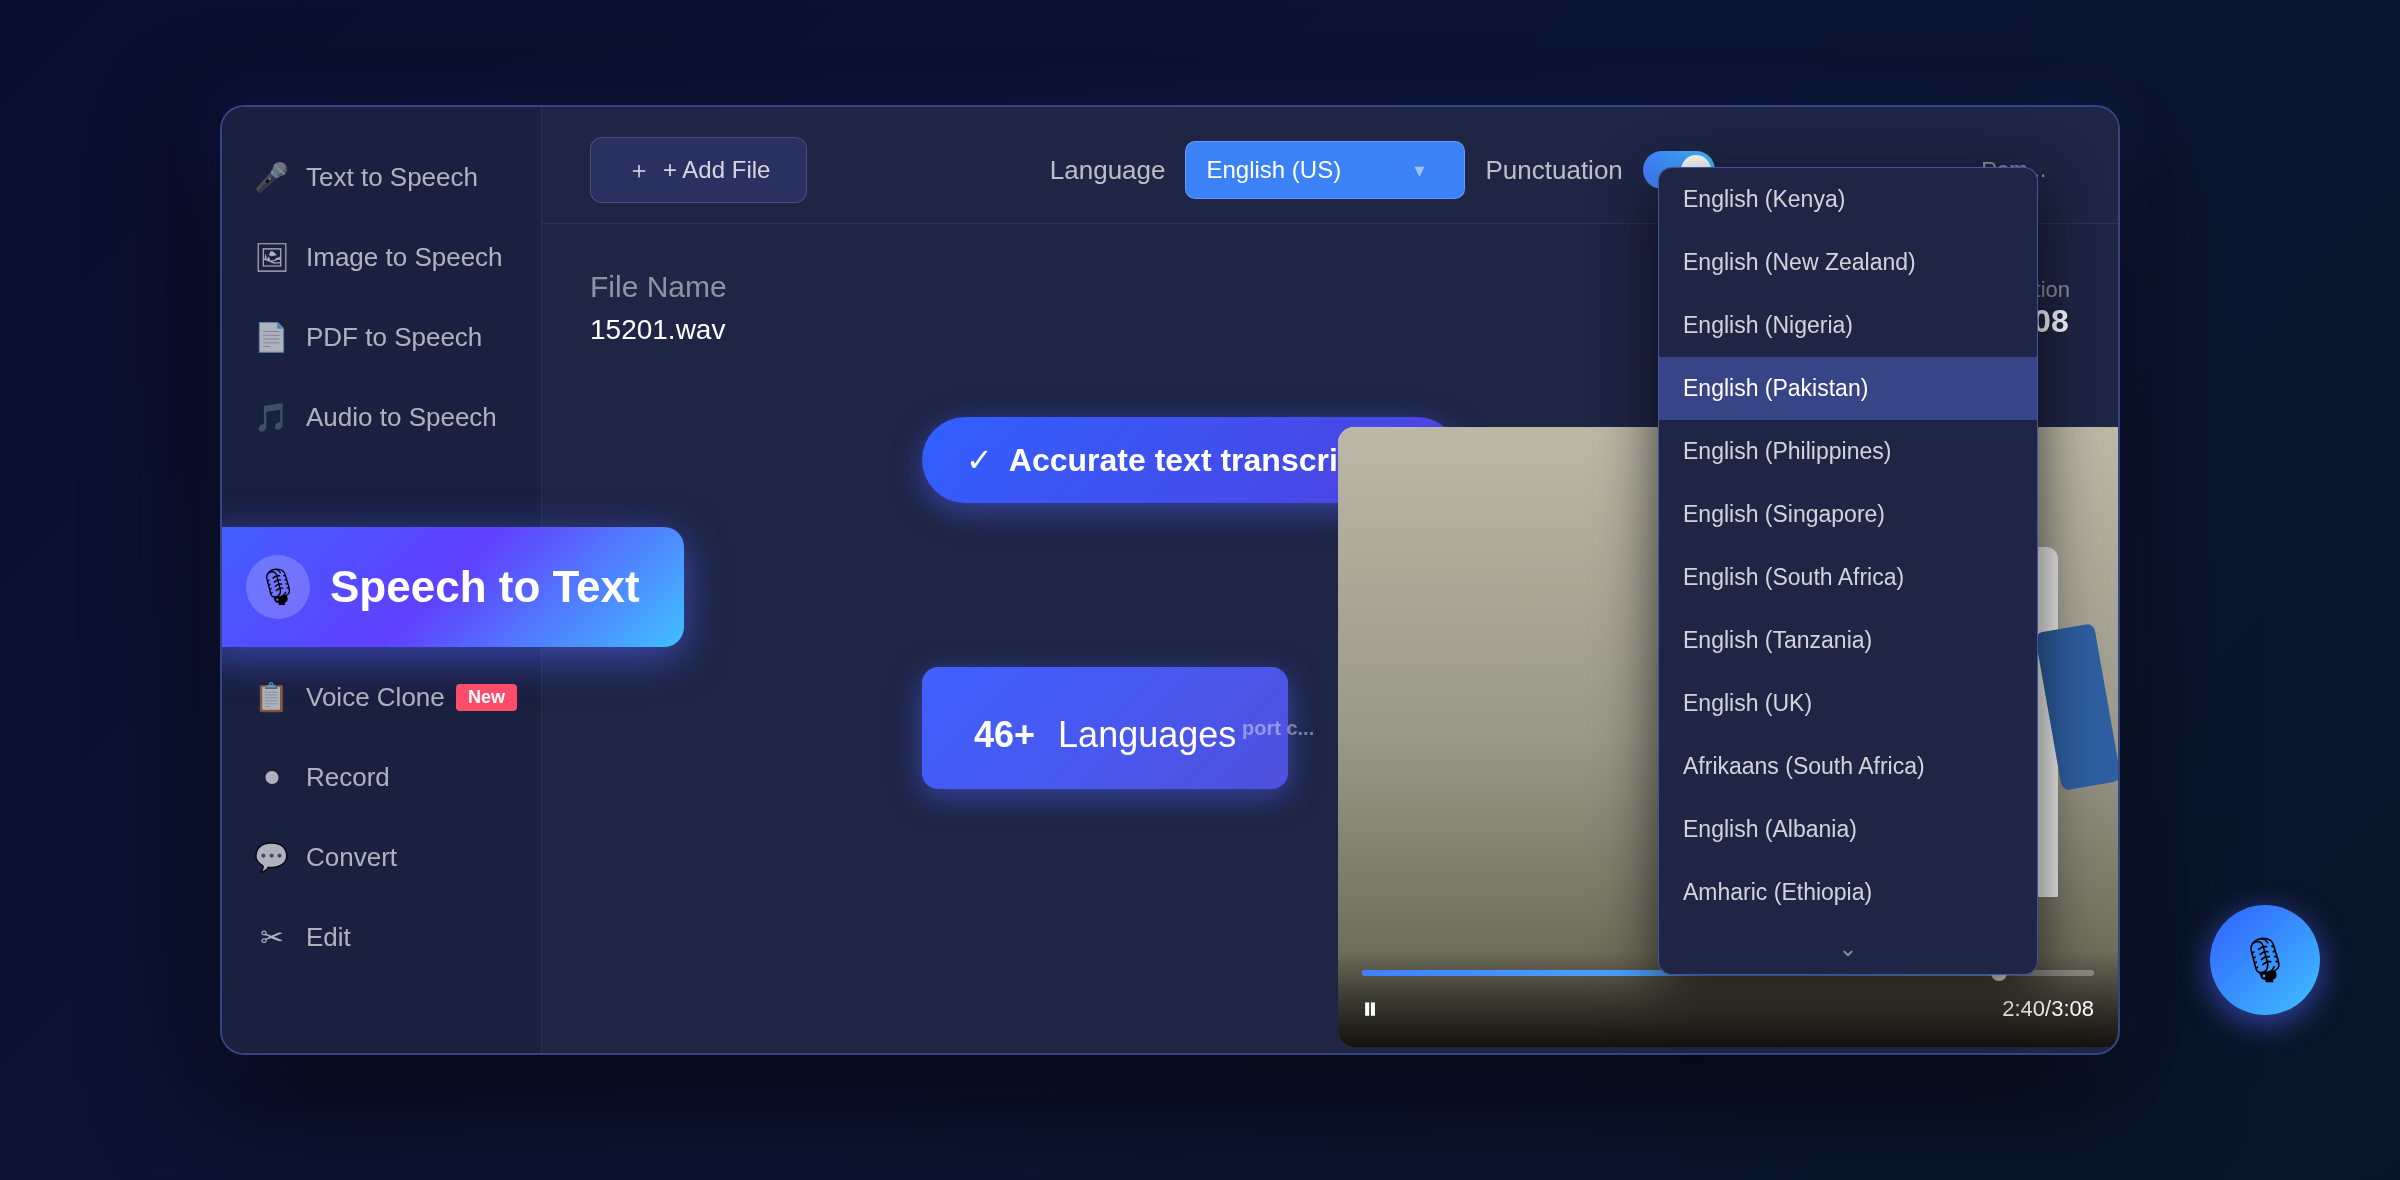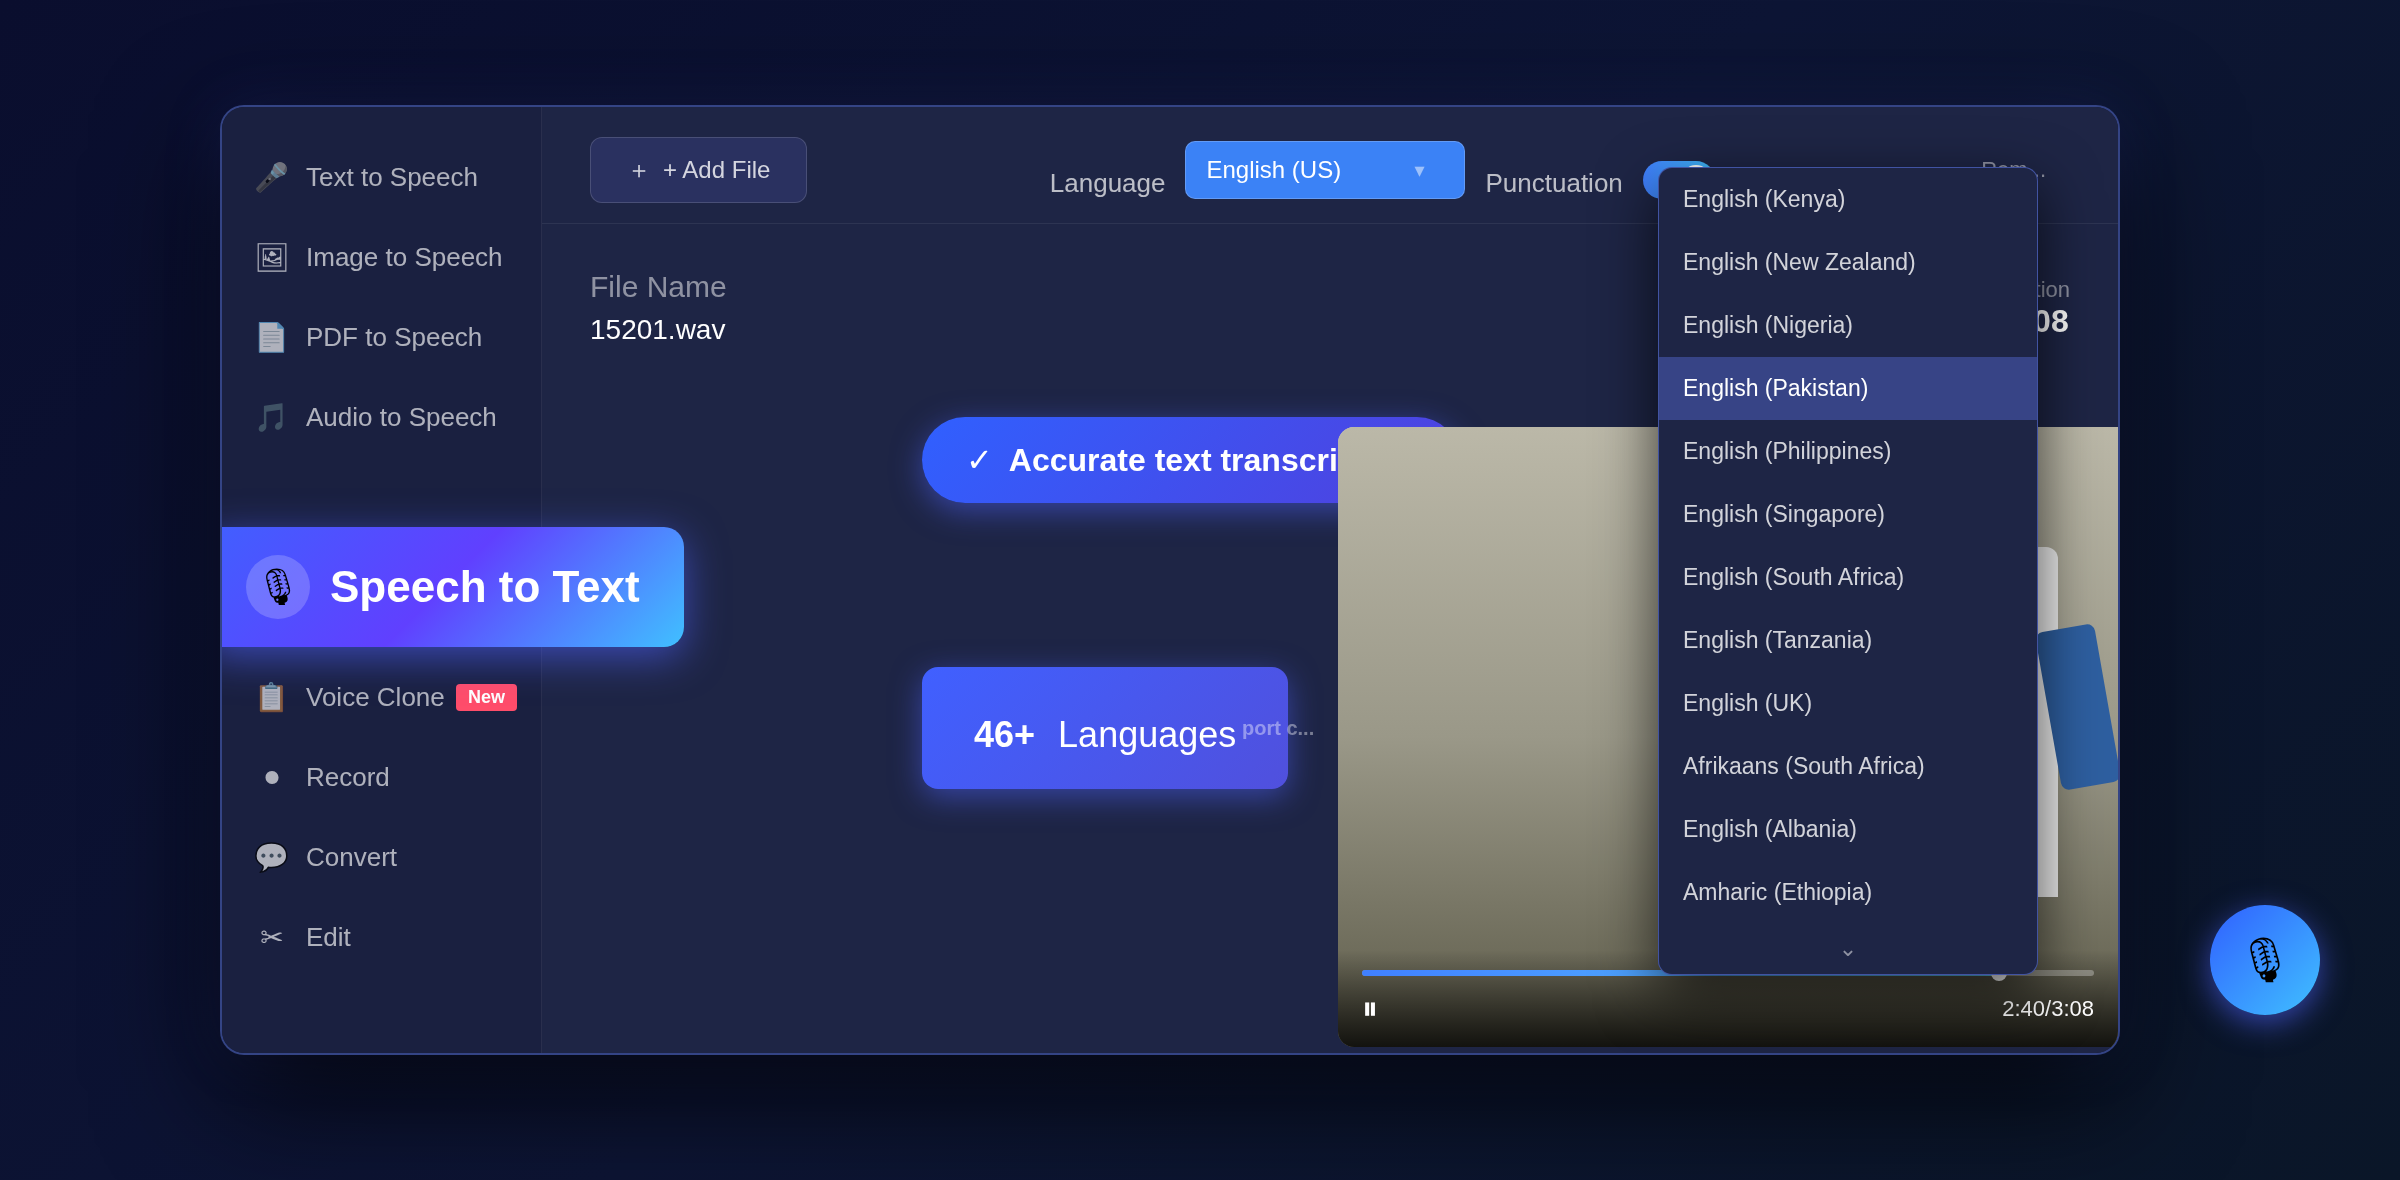--- a/index.html
+++ b/index.html
@@ -138,21 +138,21 @@
       border: 1px solid rgba(255,255,255,0.15);
       color: rgba(255,255,255,0.8);
       font-size: 24px;
       padding: 16px 36px;
       border-radius: 12px;
       cursor: pointer;
     }
 
     .lang-section {
       display: flex;
-      align-items: flex-end;
+      align-items: center;
       gap: 20px;
       flex: 1;
       justify-content: center;
     }
     .lang-label {
       color: rgba(255,255,255,0.7);
       font-size: 26px;
     }
     .lang-select {
       background: #3b82f6;

